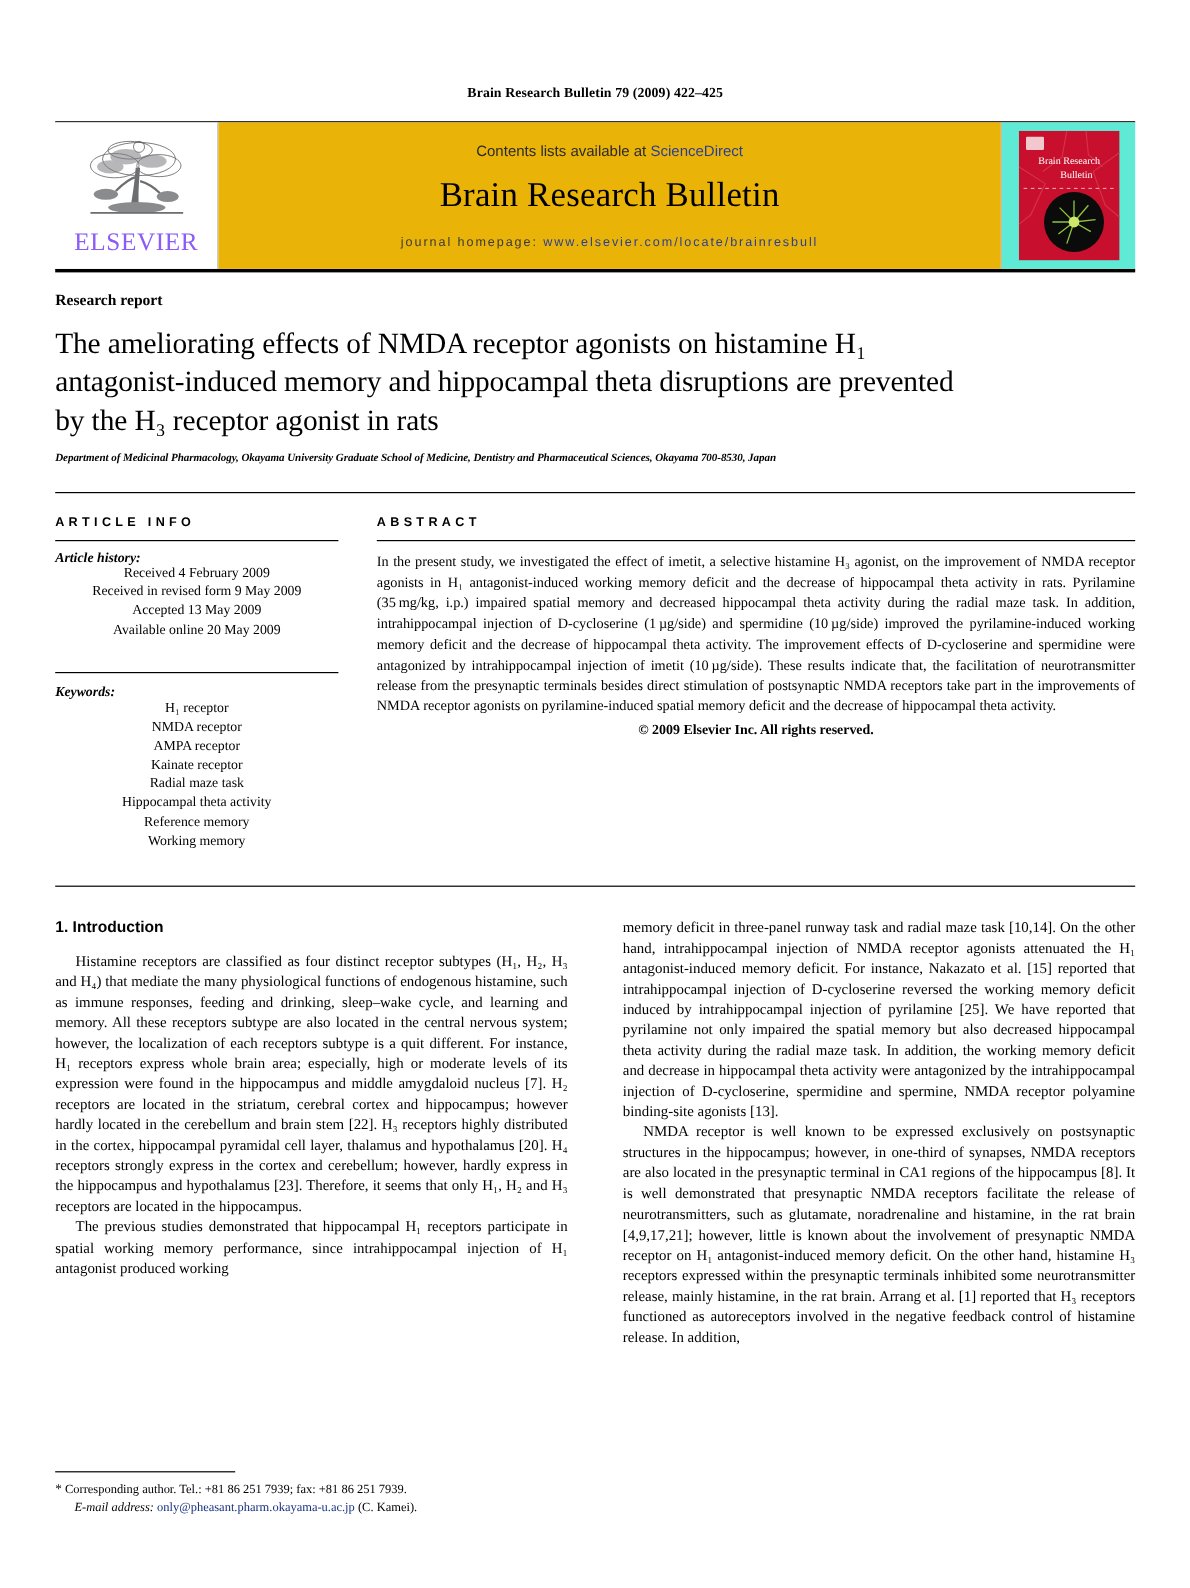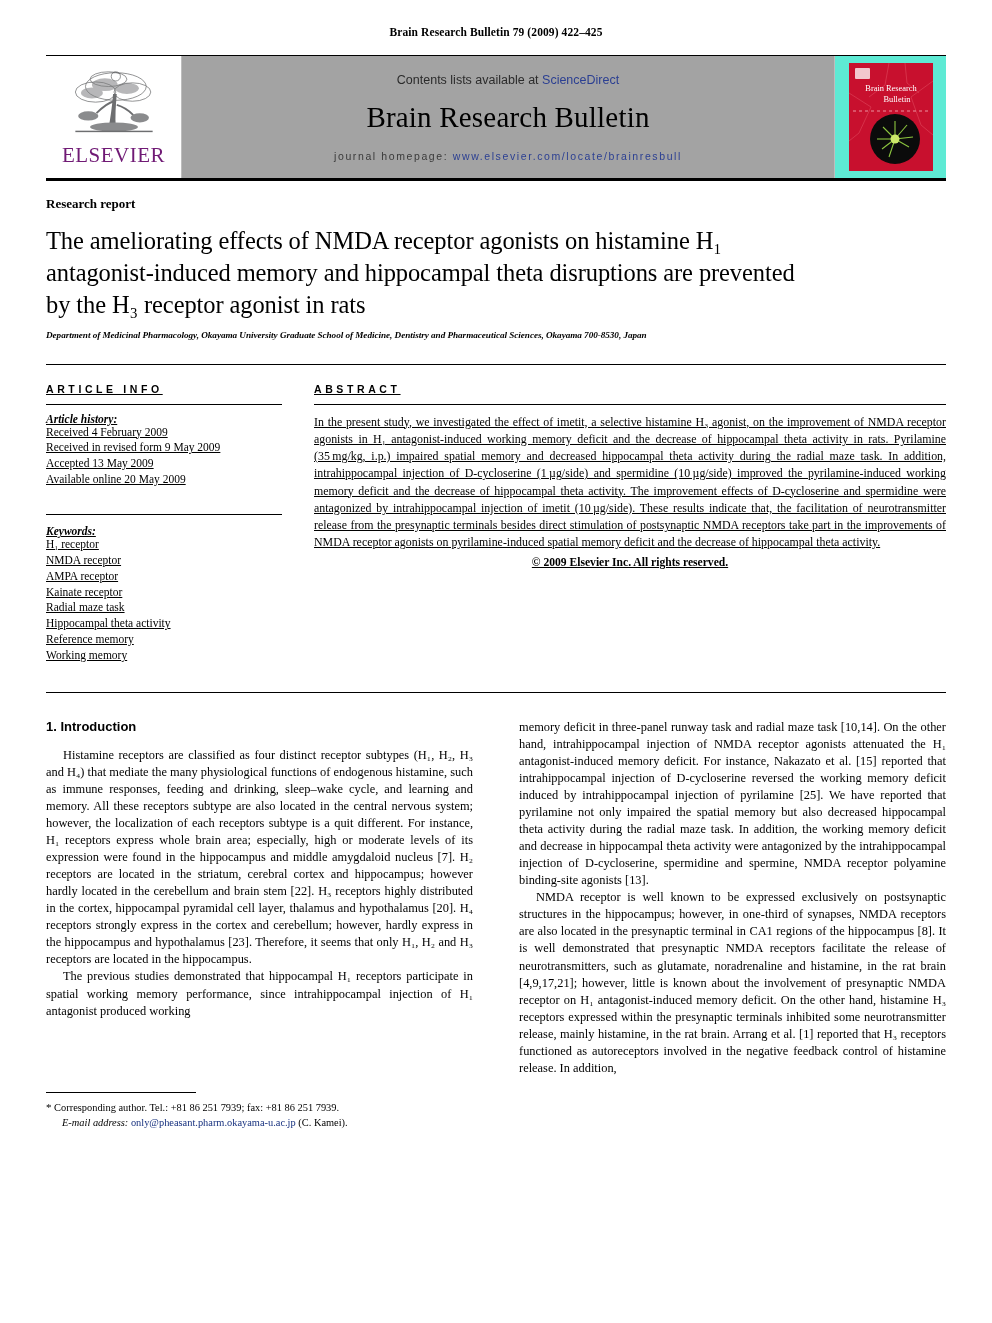--- a/index.html
+++ b/index.html
@@ -14,21 +14,21 @@
     overflow: hidden;
   }
 
   .page { width: 992px; height: 1323px; position: relative; padding: 0 46px; }
 
   
   .runhead {
     text-align: center;
     font-size: 11.5px;
     font-weight: bold;
-    padding-top: 26px;
+    padding-top: 72px;
     letter-spacing: .1px;
   }
 
   
   .masthead {
     margin-top: 17px;
     border-top: 1.2px solid #000;
     border-bottom: 3.5px solid #000;
     height: 126px;
     display: flex;
@@ -38,29 +38,29 @@
     width: 136px;
     border-right: 1px solid #bdbdbd;
     display: flex; flex-direction: column;
     align-items: center; justify-content: center;
     background: #fff;
     padding-bottom: 4px;
   }
   .tree-wrap { width: 92px; height: 80px; display:block; }
   .elsevier-word {
     font-family: "Liberation Serif", serif;
-    color: #701a75;
+    color: #8b5cf6;
     font-size: 21px;
     letter-spacing: .5px;
     line-height: 1;
     margin-top: 1px;
   }
   .mast-center {
     flex: 1;
-    background: #a3a3a3;
+    background: #eab308;
     display: flex; flex-direction: column;
     align-items: center; justify-content: center;
     position: relative;
   }
   .contents-line { font-size: 12.5px; color: #2b2b2b; font-family:"Liberation Sans", sans-serif; }
   .contents-line .sd { color: #2b3f92; }
   .journal-name {
     font-size: 29px;
     margin-top: 14px;
     margin-bottom: 16px;
@@ -110,36 +110,35 @@
   }
 
   
   .infoblock {
     margin-top: 24px;
     border-top: 1.2px solid #000;
     padding-top: 18px;
     display: flex;
     gap: 32px;
     min-height: 260px;
-    text-decoration: underline;
   }
   .col-info { width: 236px; }
   .col-abs { flex: 1; }
   .sec-head {
     font-family: "Liberation Sans", sans-serif;
     font-size: 10.5px;
     font-weight: bold;
     letter-spacing: 3.6px;
   }
   .rule { border-top: 1px solid #000; margin-top: 9px; }
   .hist-label, .kw-label {
     font-style: italic; font-weight: bold;
     font-size: 11.5px; margin-top: 8px;
   }
-  .hist-line, .kw-line { font-size: 11.5px; line-height: 1.38; }
+  .hist-line, .kw-line { font-size: 11.5px; line-height: 1.38; text-align: center; }
   .kwblock { margin-top: 26px; border-top: 1px solid #000; padding-top: 2px; }
   .abstract-body {
     margin-top: 9px;
     font-size: 11.9px;
     line-height: 1.45;
     text-align: justify;
   }
   .copyright { text-align: center; font-weight: bold; font-size: 11.6px; margin-top: 4px; }
 
   
@@ -163,21 +162,21 @@
     text-align: justify;
     text-indent: 17px;
     hyphens: auto;
   }
   p.para.noind { text-indent: 0; }
 
   
   .footnote {
     position: absolute;
     left: 46px;
-    top: 1092px;
+    top: 1226px;
     width: 434px;
     font-size: 10.4px;
     line-height: 1.42;
   }
   .footnote .rule-short { border-top: 1px solid #000; width: 150px; margin-bottom: 7px; }
   .fn-line { padding-left: 16px; text-indent: -16px; }
   .fn-line .ast { font-size: 11px; }
   .email-it { font-style: italic; }
   .link { color: #17317f; }
   .issn { margin-top: 19px; font-size: 10.6px; font-weight: bold; line-height: 1.45; }

